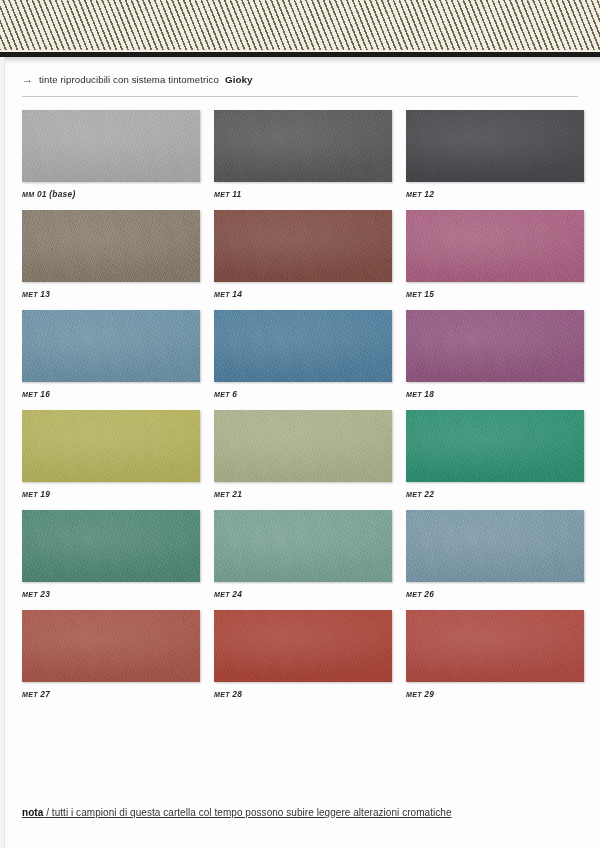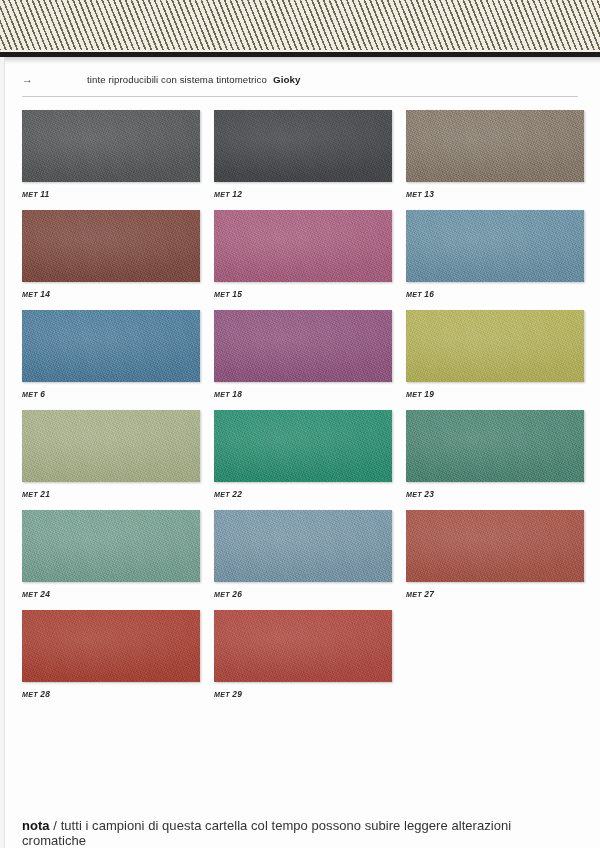--- a/index.html
+++ b/index.html
@@ -69,21 +69,21 @@
     color:#2f2f2f;
     letter-spacing:.1px;
   }
   .arrow-icon{
     display:inline-block;
     font-size:11px;
     line-height:1;
     color:#4a4a4a;
     transform:translateY(-.5px);
   }
-  .header-text{ font-size:9.6px; color:#2b2b2b;margin-left:48px; }
+  .header-text{ font-size:9.6px; color:#2b2b2b; }
   .header-brand{ font-weight:bold; font-size:9.8px; color:#1e1e1e; }
 
   .header-rule{
     position:absolute;
     left:22px; top:96px;
     width:556px; height:1px;
     background:#c9c9c9;
   }
 
   
@@ -132,25 +132,26 @@
     font-weight:bold;
     color:#2a2a2a;
     letter-spacing:.25px;
     white-space:nowrap;
   }
   .swatch-label .sc{ font-size:7.1px; }
 
   
   .footer{
     position:absolute;
-    left:22px; bottom:0;
+    left:22px; bottom:30px;
     width:556px;
-    font-size:13px;
+    font-size:10px;
     color:#333333;
     letter-spacing:.05px;
+    text-decoration:underline;
   }
   .footer b{ font-weight:bold; color:#111; }
 </style>
 </head>
 <body>
 
 <div class="page">
 
   <div class="top-band"></div>
   <div class="band-rule"></div>
@@ -161,20 +162,24 @@
 
   <div class="header">
     <span class="arrow-icon">→</span>
     <span class="header-text">tinte riproducibili con sistema tintometrico</span>
     <span class="header-brand">Gioky</span>
   </div>
   <div class="header-rule"></div>
 
   <div class="grid">
       <div class="cell">
+        <div class="swatch" style="background: rgb(168, 169, 167);"></div>
+        <div class="swatch-label"><span class="sc">MM</span><span> 01 (base)</span></div>
+      </div>
+      <div class="cell">
         <div class="swatch" style="background: rgb(86, 87, 88);"></div>
         <div class="swatch-label"><span class="sc">MET</span><span> 11</span></div>
       </div>
       <div class="cell">
         <div class="swatch" style="background: rgb(69, 71, 74);"></div>
         <div class="swatch-label"><span class="sc">MET</span><span> 12</span></div>
       </div>
       <div class="cell">
         <div class="swatch" style="background: rgb(133, 121, 106);"></div>
         <div class="swatch-label"><span class="sc">MET</span><span> 13</span></div>

